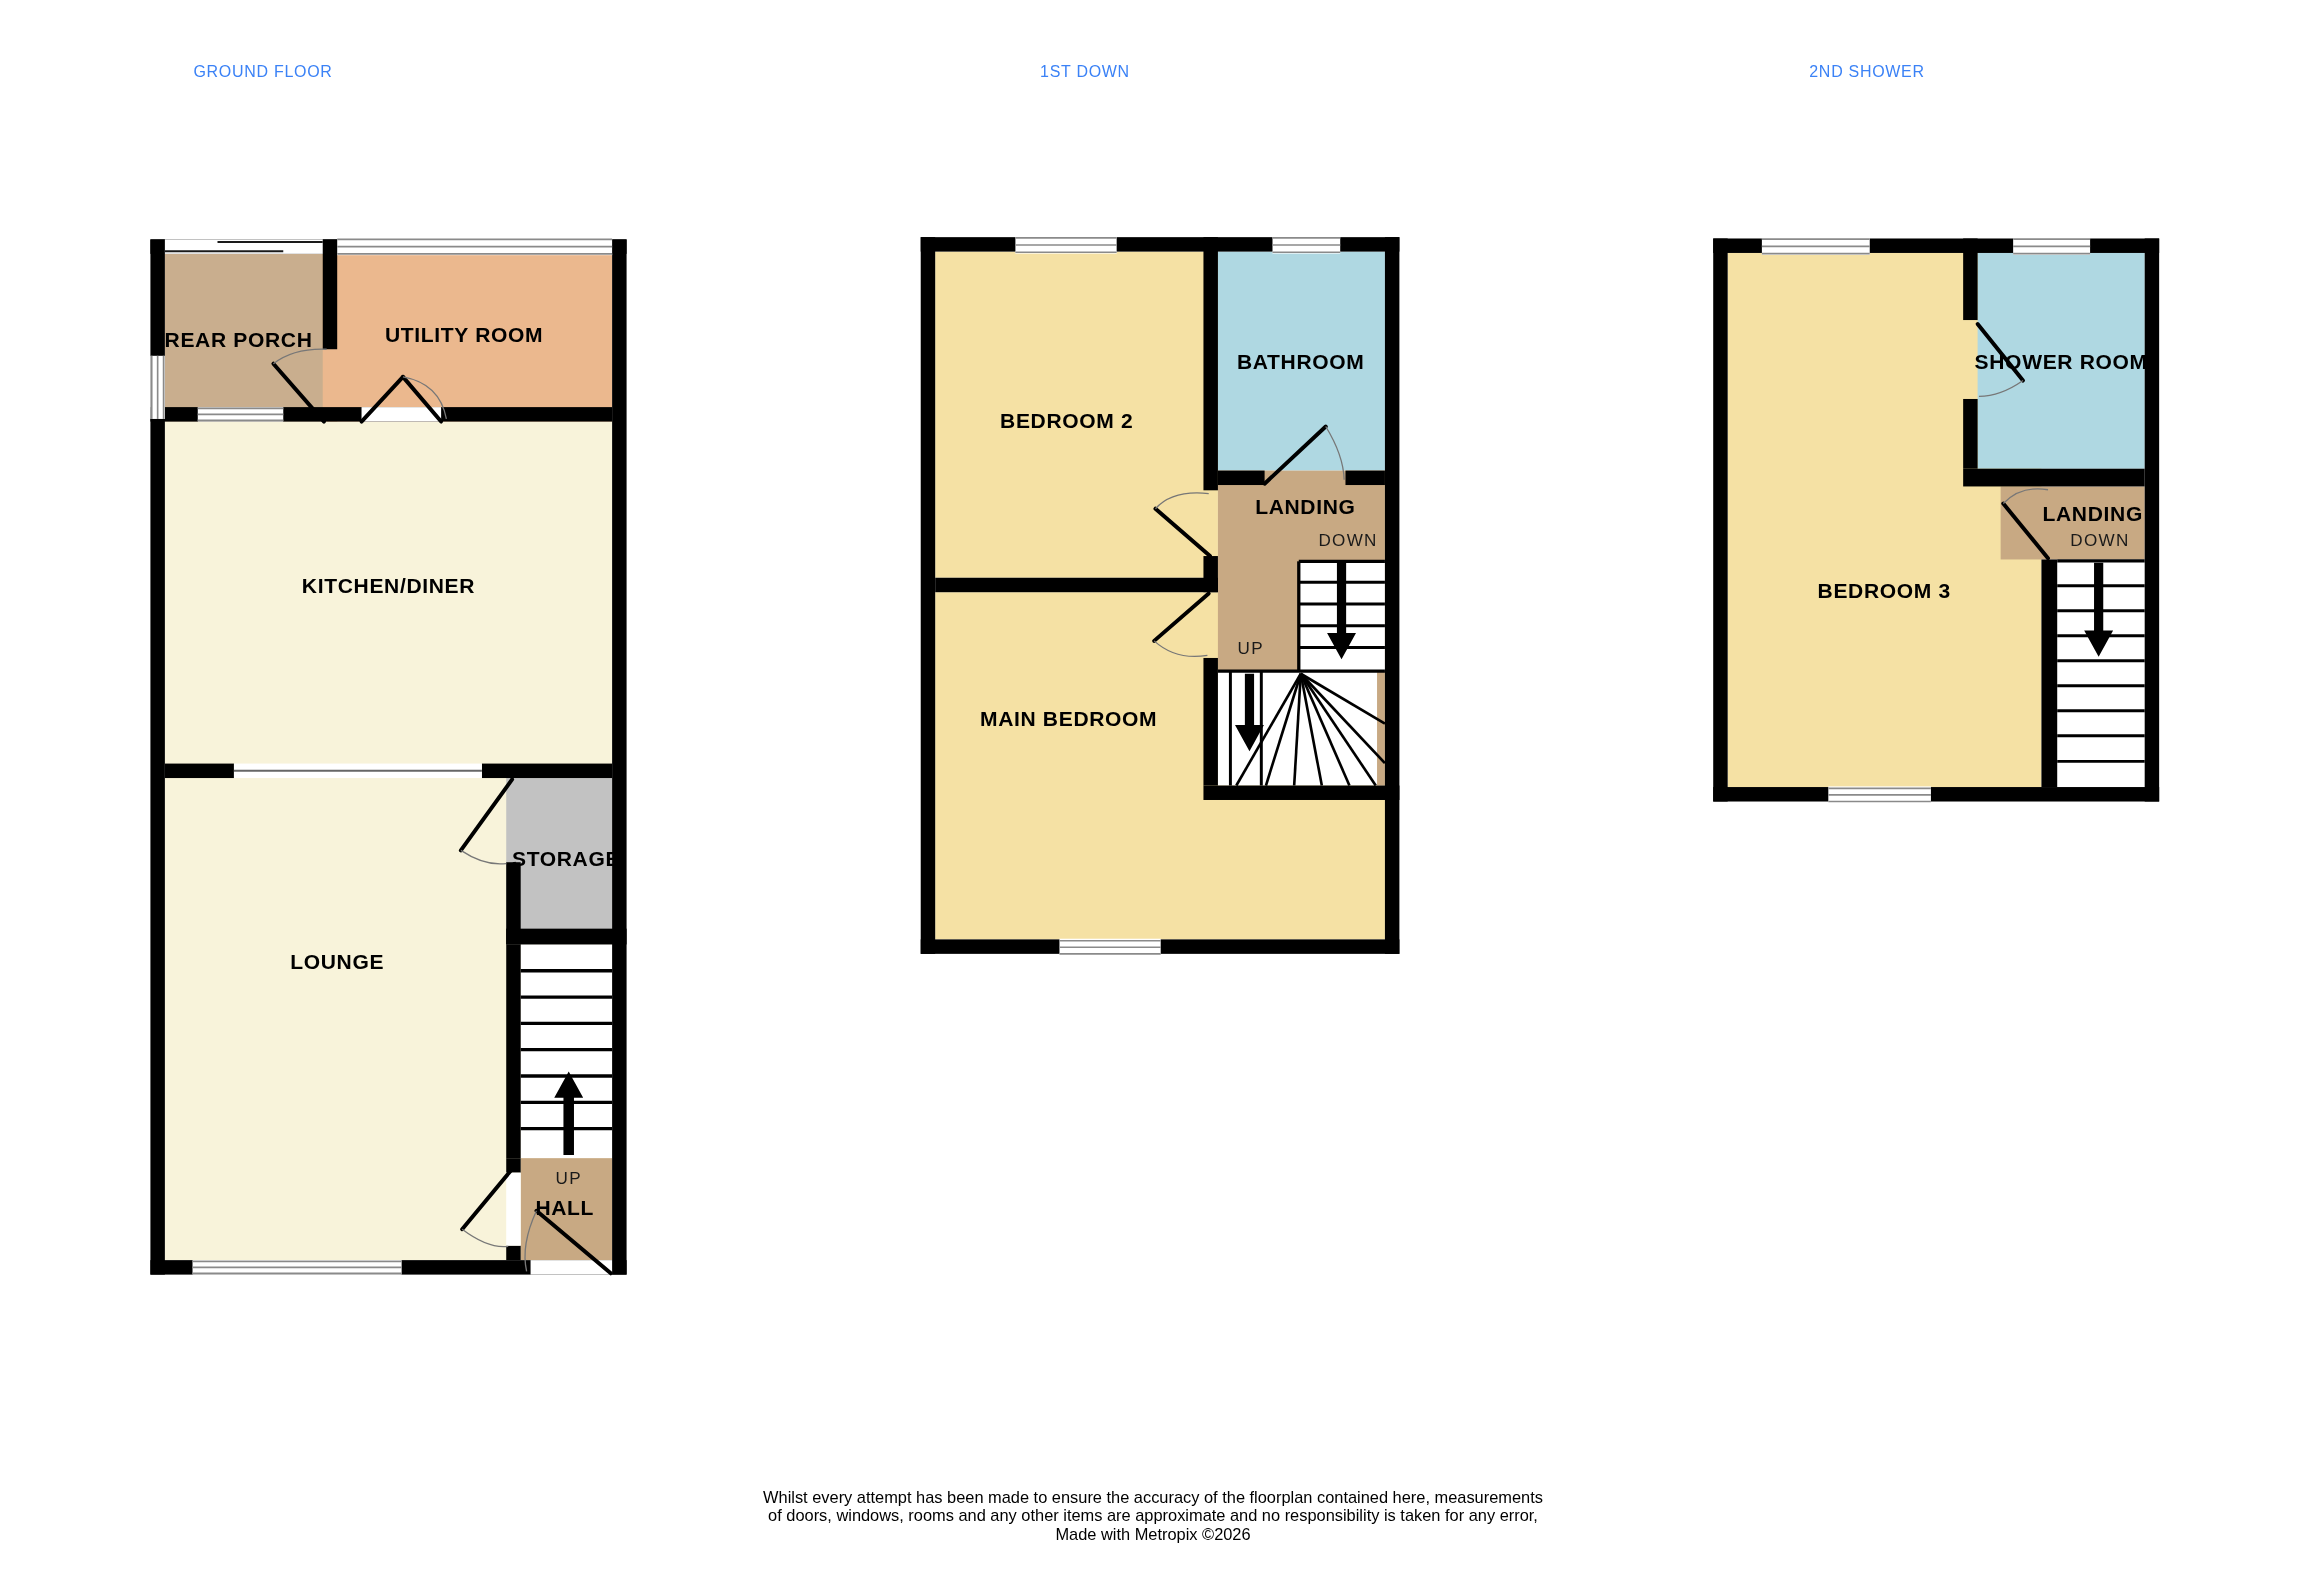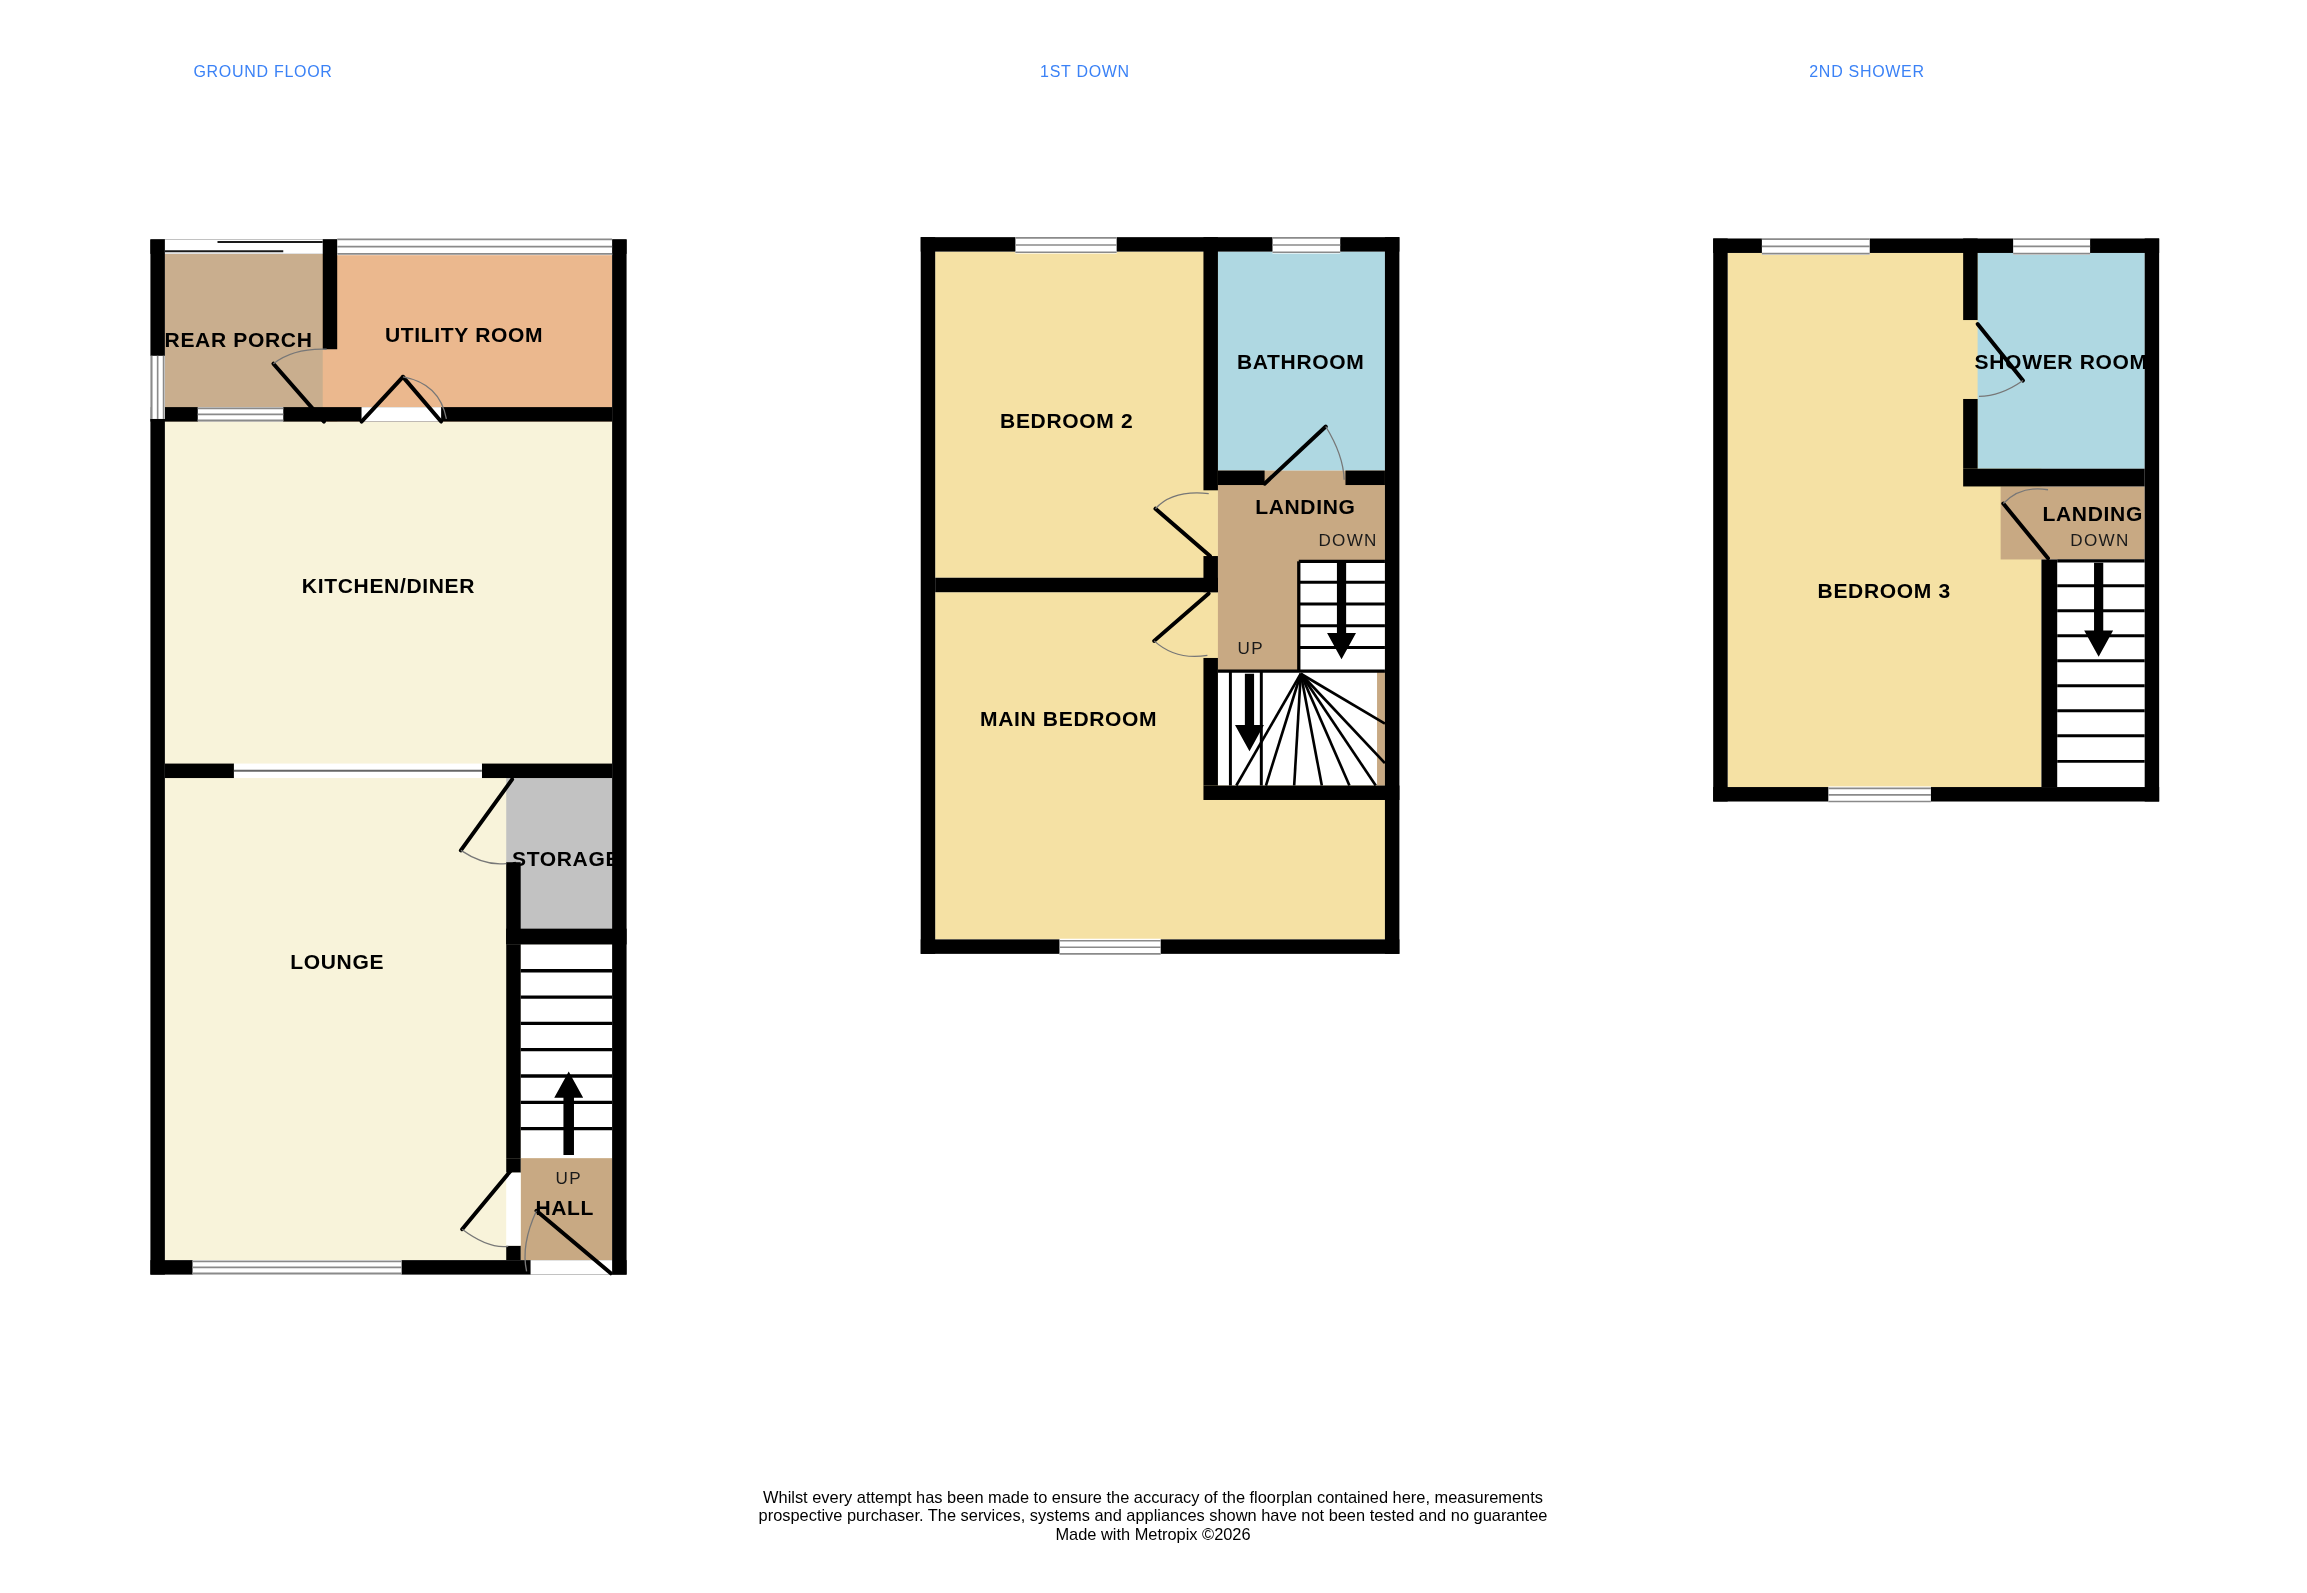--- a/index.html
+++ b/index.html
@@ -270,16 +270,16 @@
   <g>
     <text class="room-label" x="2864" y="909" text-anchor="middle">BEDROOM 3</text>
     <text class="room-label" x="3133" y="561" text-anchor="middle">SHOWER ROOM</text>
     <text class="room-label" x="3181" y="792" text-anchor="middle">LANDING</text>
     <text class="small-label" x="3192" y="829" text-anchor="middle">DOWN</text>
   </g>
 </svg>
 
 <div id="disclaimer">
   <div>Whilst every attempt has been made to ensure the accuracy of the floorplan contained here, measurements</div>
-  <div>prospective purchaser. The services, systems and appliances shown have not been tested and no guarantee</div>
+  <div>of doors, windows, rooms and any other items are approximate and no responsibility is taken for any error,</div>
   <div>Made with Metropix ©2026</div>
 </div>
 
 
 </body></html>

